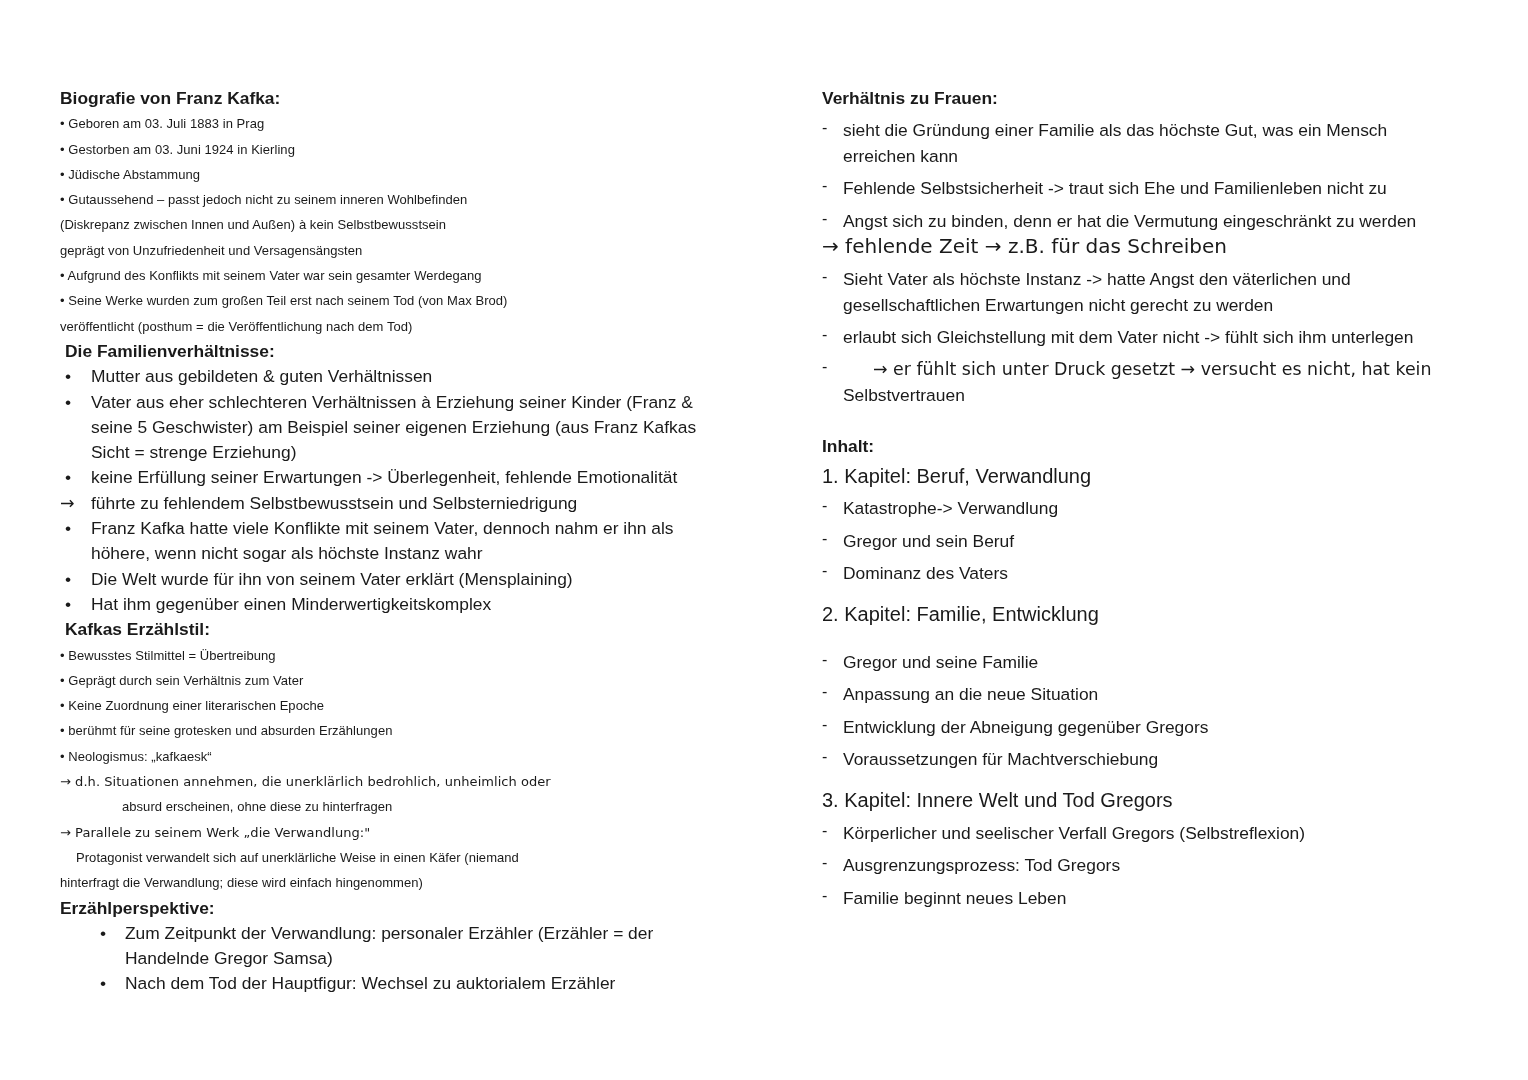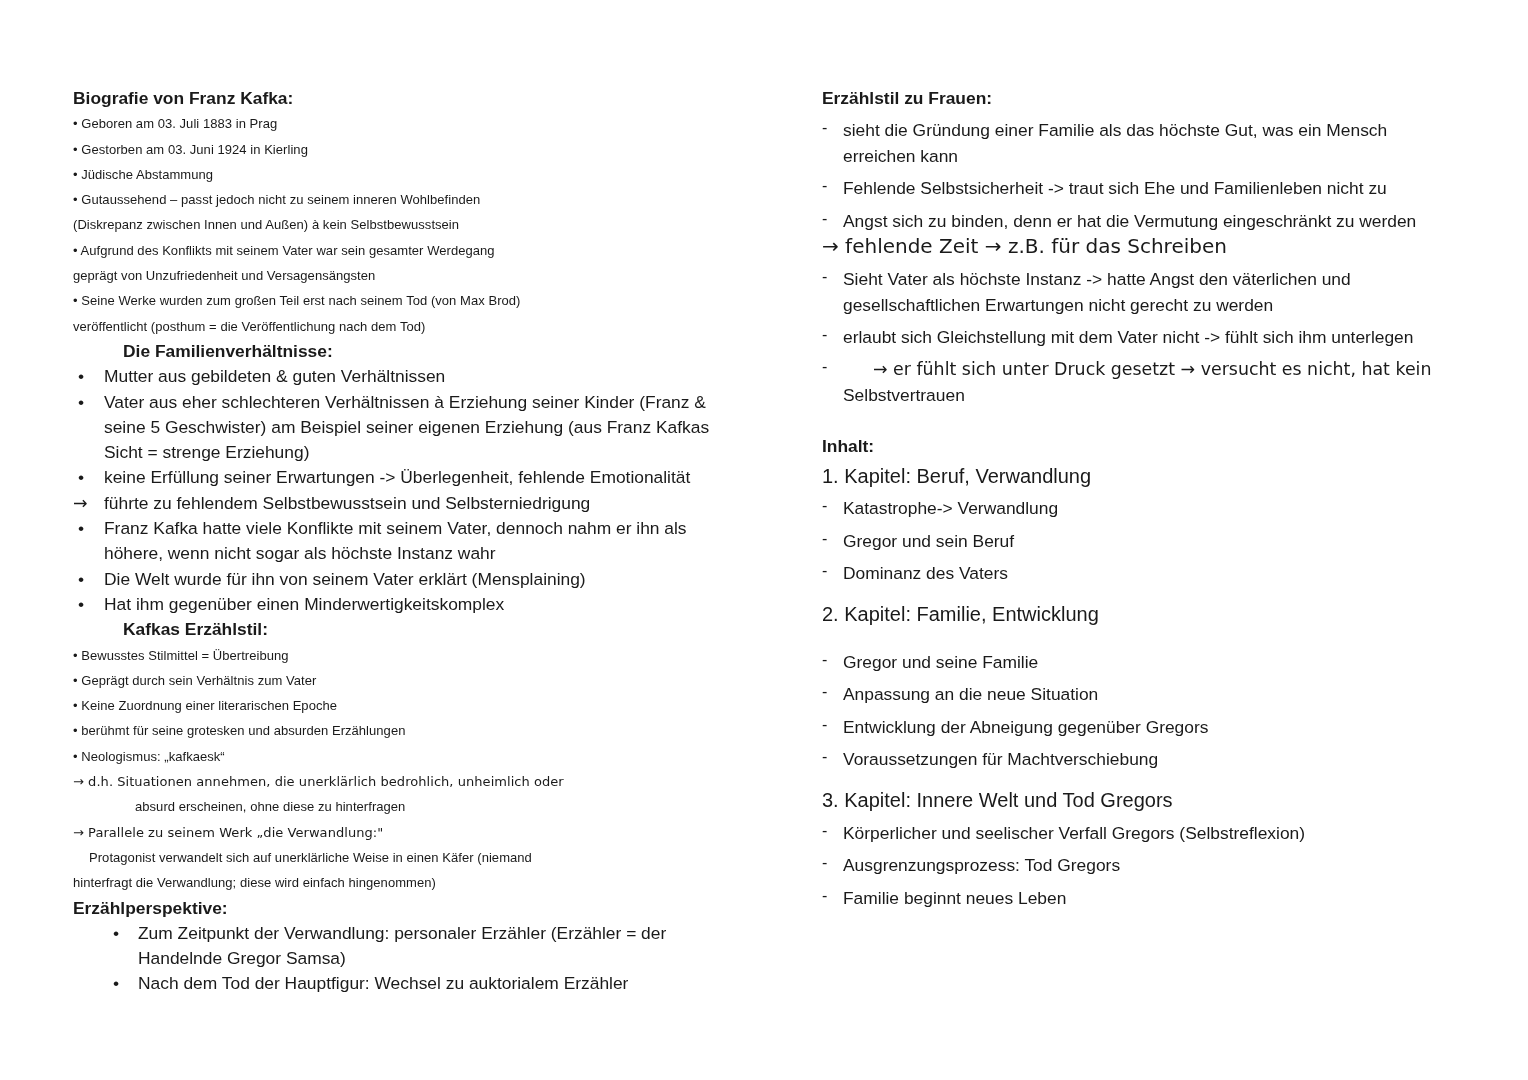--- a/index.html
+++ b/index.html
@@ -18,37 +18,37 @@
   .page {
     position: relative;
     width: 1528px;
     height: 1080px;
     background: #ffffff;
   }
   .col {
     position: absolute;
     top: 86px;
   }
-  .col-left  { left: 73px;  width: 690px; }
+  .col-left  { left: 60px;  width: 690px; }
   .col-right { left: 822px; width: 660px; }
 
   .ln {
     font-size: 13px;
     line-height: 25.3px;
     white-space: pre-wrap;
     letter-spacing: 0.05px;
   }
   .hd {
     font-weight: bold;
     font-size: 17.4px;
     line-height: 25.3px;
   }
 
   
-  .ind-head   { padding-left: 5px; margin-left: 45px; }      
+  .ind-head   { padding-left: 5px; }      
   .bul        { padding-left: 0px; }      
 
   
   .row {
     display: flex;
     font-size: 17.4px;
     line-height: 25.3px;
   }
   .row .mk {
     flex: 0 0 auto;
@@ -100,22 +100,22 @@
 <div class="page">
 
   <div class="col col-left">
 
     <div class="hd">Biografie von Franz Kafka:</div>
     <div class="ln bul">• Geboren am 03. Juli 1883 in Prag</div>
     <div class="ln bul">• Gestorben am 03. Juni 1924 in Kierling</div>
     <div class="ln bul">• Jüdische Abstammung</div>
     <div class="ln bul">• Gutaussehend – passt jedoch nicht zu seinem inneren Wohlbefinden</div>
     <div class="ln">(Diskrepanz zwischen Innen und Außen) à kein Selbstbewusstsein</div>
+    <div class="ln">geprägt von Unzufriedenheit und Versagensängsten</div>
     <div class="ln bul">• Aufgrund des Konflikts mit seinem Vater war sein gesamter Werdegang</div>
-    <div class="ln">geprägt von Unzufriedenheit und Versagensängsten</div>
     <div class="ln bul">• Seine Werke wurden zum großen Teil erst nach seinem Tod (von Max Brod)</div>
     <div class="ln">veröffentlicht (posthum = die Veröffentlichung nach dem Tod)</div>
 
     <div class="hd ind-head">Die Familienverhältnisse:</div>
 
     <div class="row">
       <span class="mk">•</span>
       <span class="bd">Mutter aus gebildeten &amp; guten Verhältnissen</span>
     </div>
     <div class="row">
@@ -178,21 +178,21 @@
     </div>
     <div class="row row-deep">
       <span class="mk">•</span>
       <span class="bd">Nach dem Tod der Hauptfigur: Wechsel zu auktorialem Erzähler</span>
     </div>
 
   </div>
 
   <div class="col col-right">
 
-    <div class="hd" style="margin-bottom:7px">Erzählstil zu Frauen:</div>
+    <div class="hd" style="margin-bottom:7px">Verhältnis zu Frauen:</div>
 
     <div class="rrow">
       <span class="mk">-</span>
       <span class="bd">
         <span>sieht die Gründung einer Familie als das höchste Gut, was ein Mensch</span><br>
         <span>erreichen kann</span>
       </span>
     </div>
 
     <div class="rrow">

